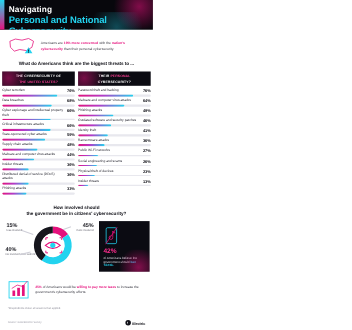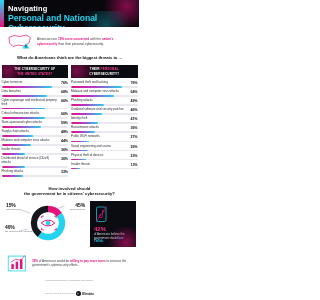--- a/index.html
+++ b/index.html
@@ -3,21 +3,21 @@
 <meta charset="utf-8">
 <style>
   * { margin:0; padding:0; box-sizing:border-box; }
   html,body { width:139px; height:300px; }
   body {
     font-family:"Liberation Sans", sans-serif;
     background:#ffffff;
     color:#1a1a1a;
     overflow:hidden;
   }
-  .page { width:139px; height:300px; position:relative; display:flex; flex-direction:column;align-items:center; }
+  .page { width:139px; height:300px; position:relative; display:flex; flex-direction:column; }
 
   
   .header {
     position:relative;
     height:27px;
     background:#07070c;
     overflow:hidden;
     flex:none;
   }
   .header::before {

